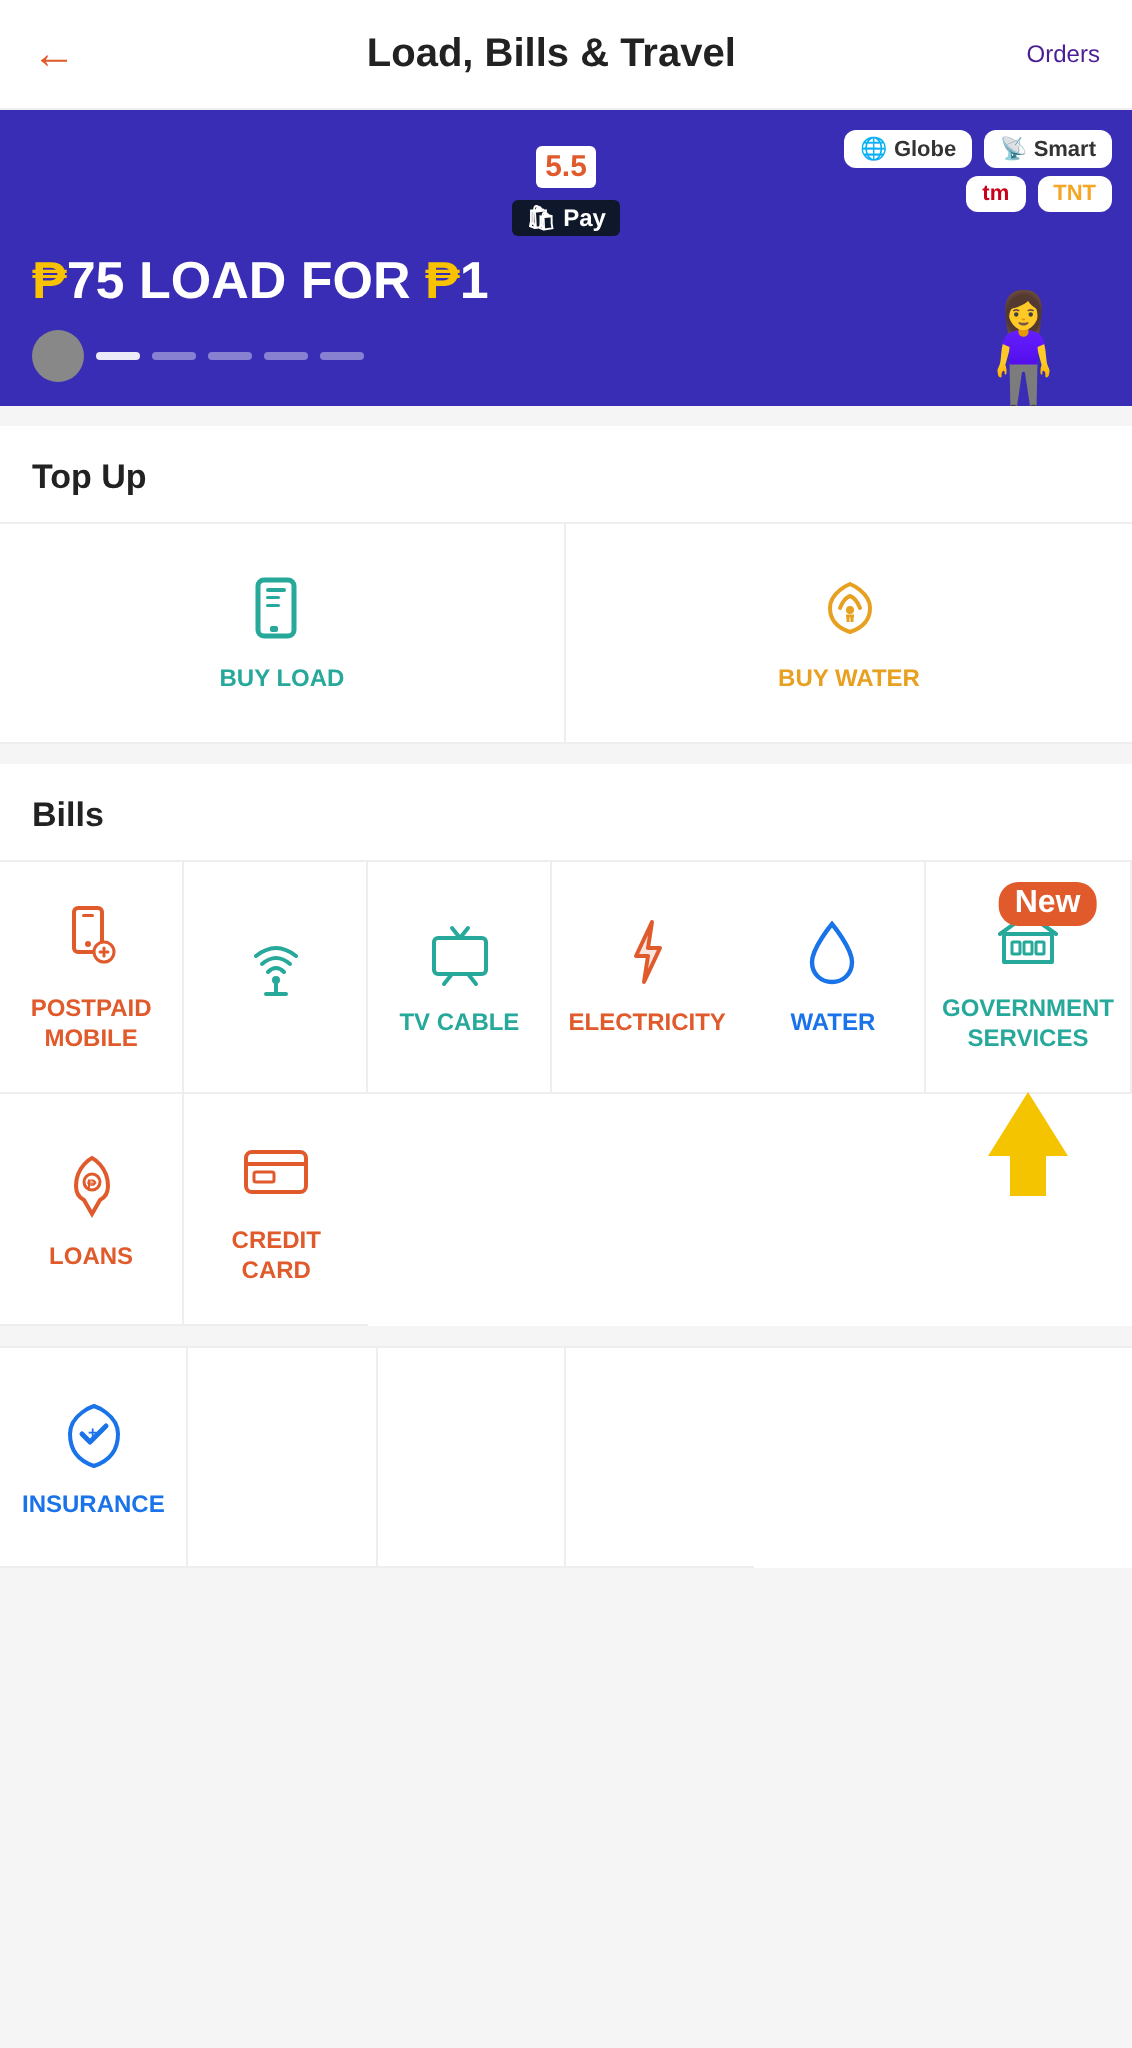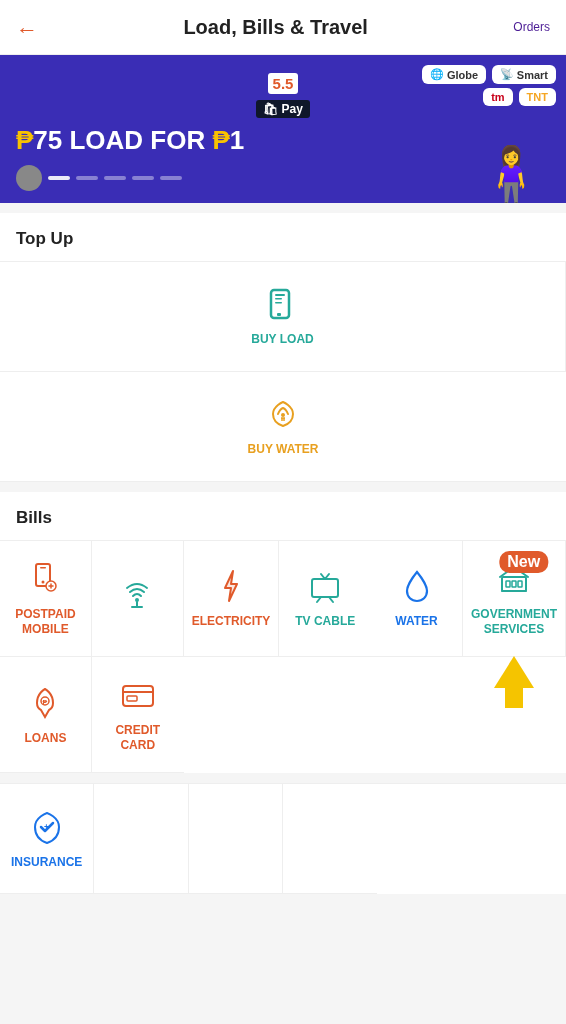--- a/index.html
+++ b/index.html
@@ -153,21 +153,21 @@
       font-weight: 700;
       color: #222;
       padding: 0 16px 12px;
     }
     .grid {
       display: grid;
       grid-template-columns: repeat(6, 1fr);
       border-top: 1px solid #eee;
     }
     .grid-2col {
-      grid-template-columns: repeat(1, 1fr);
+      grid-template-columns: repeat(2, 1fr);
     }
     .grid-item {
       display: flex;
       flex-direction: column;
       align-items: center;
       justify-content: center;
       padding: 18px 8px;
       border-right: 1px solid #eee;
       border-bottom: 1px solid #eee;
       cursor: pointer;
@@ -314,34 +314,34 @@
         <path d="M13 18 Q20 12 27 18" stroke="#26a99a" stroke-width="2" fill="none" stroke-linecap="round"></path>
         <path d="M16 22 Q20 18 24 22" stroke="#26a99a" stroke-width="2" fill="none" stroke-linecap="round"></path>
         <circle cx="20" cy="26" r="2" fill="#26a99a"></circle>
         <line x1="20" y1="28" x2="20" y2="33" stroke="#26a99a" stroke-width="2" stroke-linecap="round"></line>
         <line x1="15" y1="33" x2="25" y2="33" stroke="#26a99a" stroke-width="2" stroke-linecap="round"></line>
       </svg>
     </div>
 
     <div class="grid-item">
       <svg class="icon-svg" viewBox="0 0 40 40" fill="none">
-        <path d="M22 5 L14 22 H20 L18 35 L26 18 H20 L22 5Z" fill="#e05a2b" opacity="0.15"></path>
-        <path d="M22 5 L14 22 H20 L18 35 L26 18 H20 L22 5Z" stroke="#e05a2b" stroke-width="2" fill="none" stroke-linejoin="round"></path>
-      </svg>
-      <span class="grid-label icon-orange">ELECTRICITY</span>
-    </div>
-
-    <div class="grid-item">
-      <svg class="icon-svg" viewBox="0 0 40 40" fill="none">
         <rect x="7" y="13" width="26" height="18" rx="2" stroke="#26a99a" stroke-width="2" fill="none"></rect>
         <line x1="16" y1="31" x2="12" y2="36" stroke="#26a99a" stroke-width="2" stroke-linecap="round"></line>
         <line x1="24" y1="31" x2="28" y2="36" stroke="#26a99a" stroke-width="2" stroke-linecap="round"></line>
         <path d="M16 8 L20 13 L24 8" stroke="#26a99a" stroke-width="2" fill="none" stroke-linecap="round" stroke-linejoin="round"></path>
       </svg>
       <span class="grid-label icon-teal">TV CABLE</span>
+    </div>
+
+    <div class="grid-item">
+      <svg class="icon-svg" viewBox="0 0 40 40" fill="none">
+        <path d="M22 5 L14 22 H20 L18 35 L26 18 H20 L22 5Z" fill="#e05a2b" opacity="0.15"></path>
+        <path d="M22 5 L14 22 H20 L18 35 L26 18 H20 L22 5Z" stroke="#e05a2b" stroke-width="2" fill="none" stroke-linejoin="round"></path>
+      </svg>
+      <span class="grid-label icon-orange">ELECTRICITY</span>
     </div>
 
     <div class="grid-item">
       <svg class="icon-svg" viewBox="0 0 40 40" fill="none">
         <path d="M20 6 C20 6 10 18 10 25 C10 31 14.5 35 20 35 C25.5 35 30 31 30 25 C30 18 20 6 20 6Z" stroke="#1a73e8" stroke-width="2.2" fill="none"></path>
       </svg>
       <span class="grid-label icon-blue">WATER</span>
     </div>
 
     <div class="grid-item" style="position:relative; overflow: visible;">

